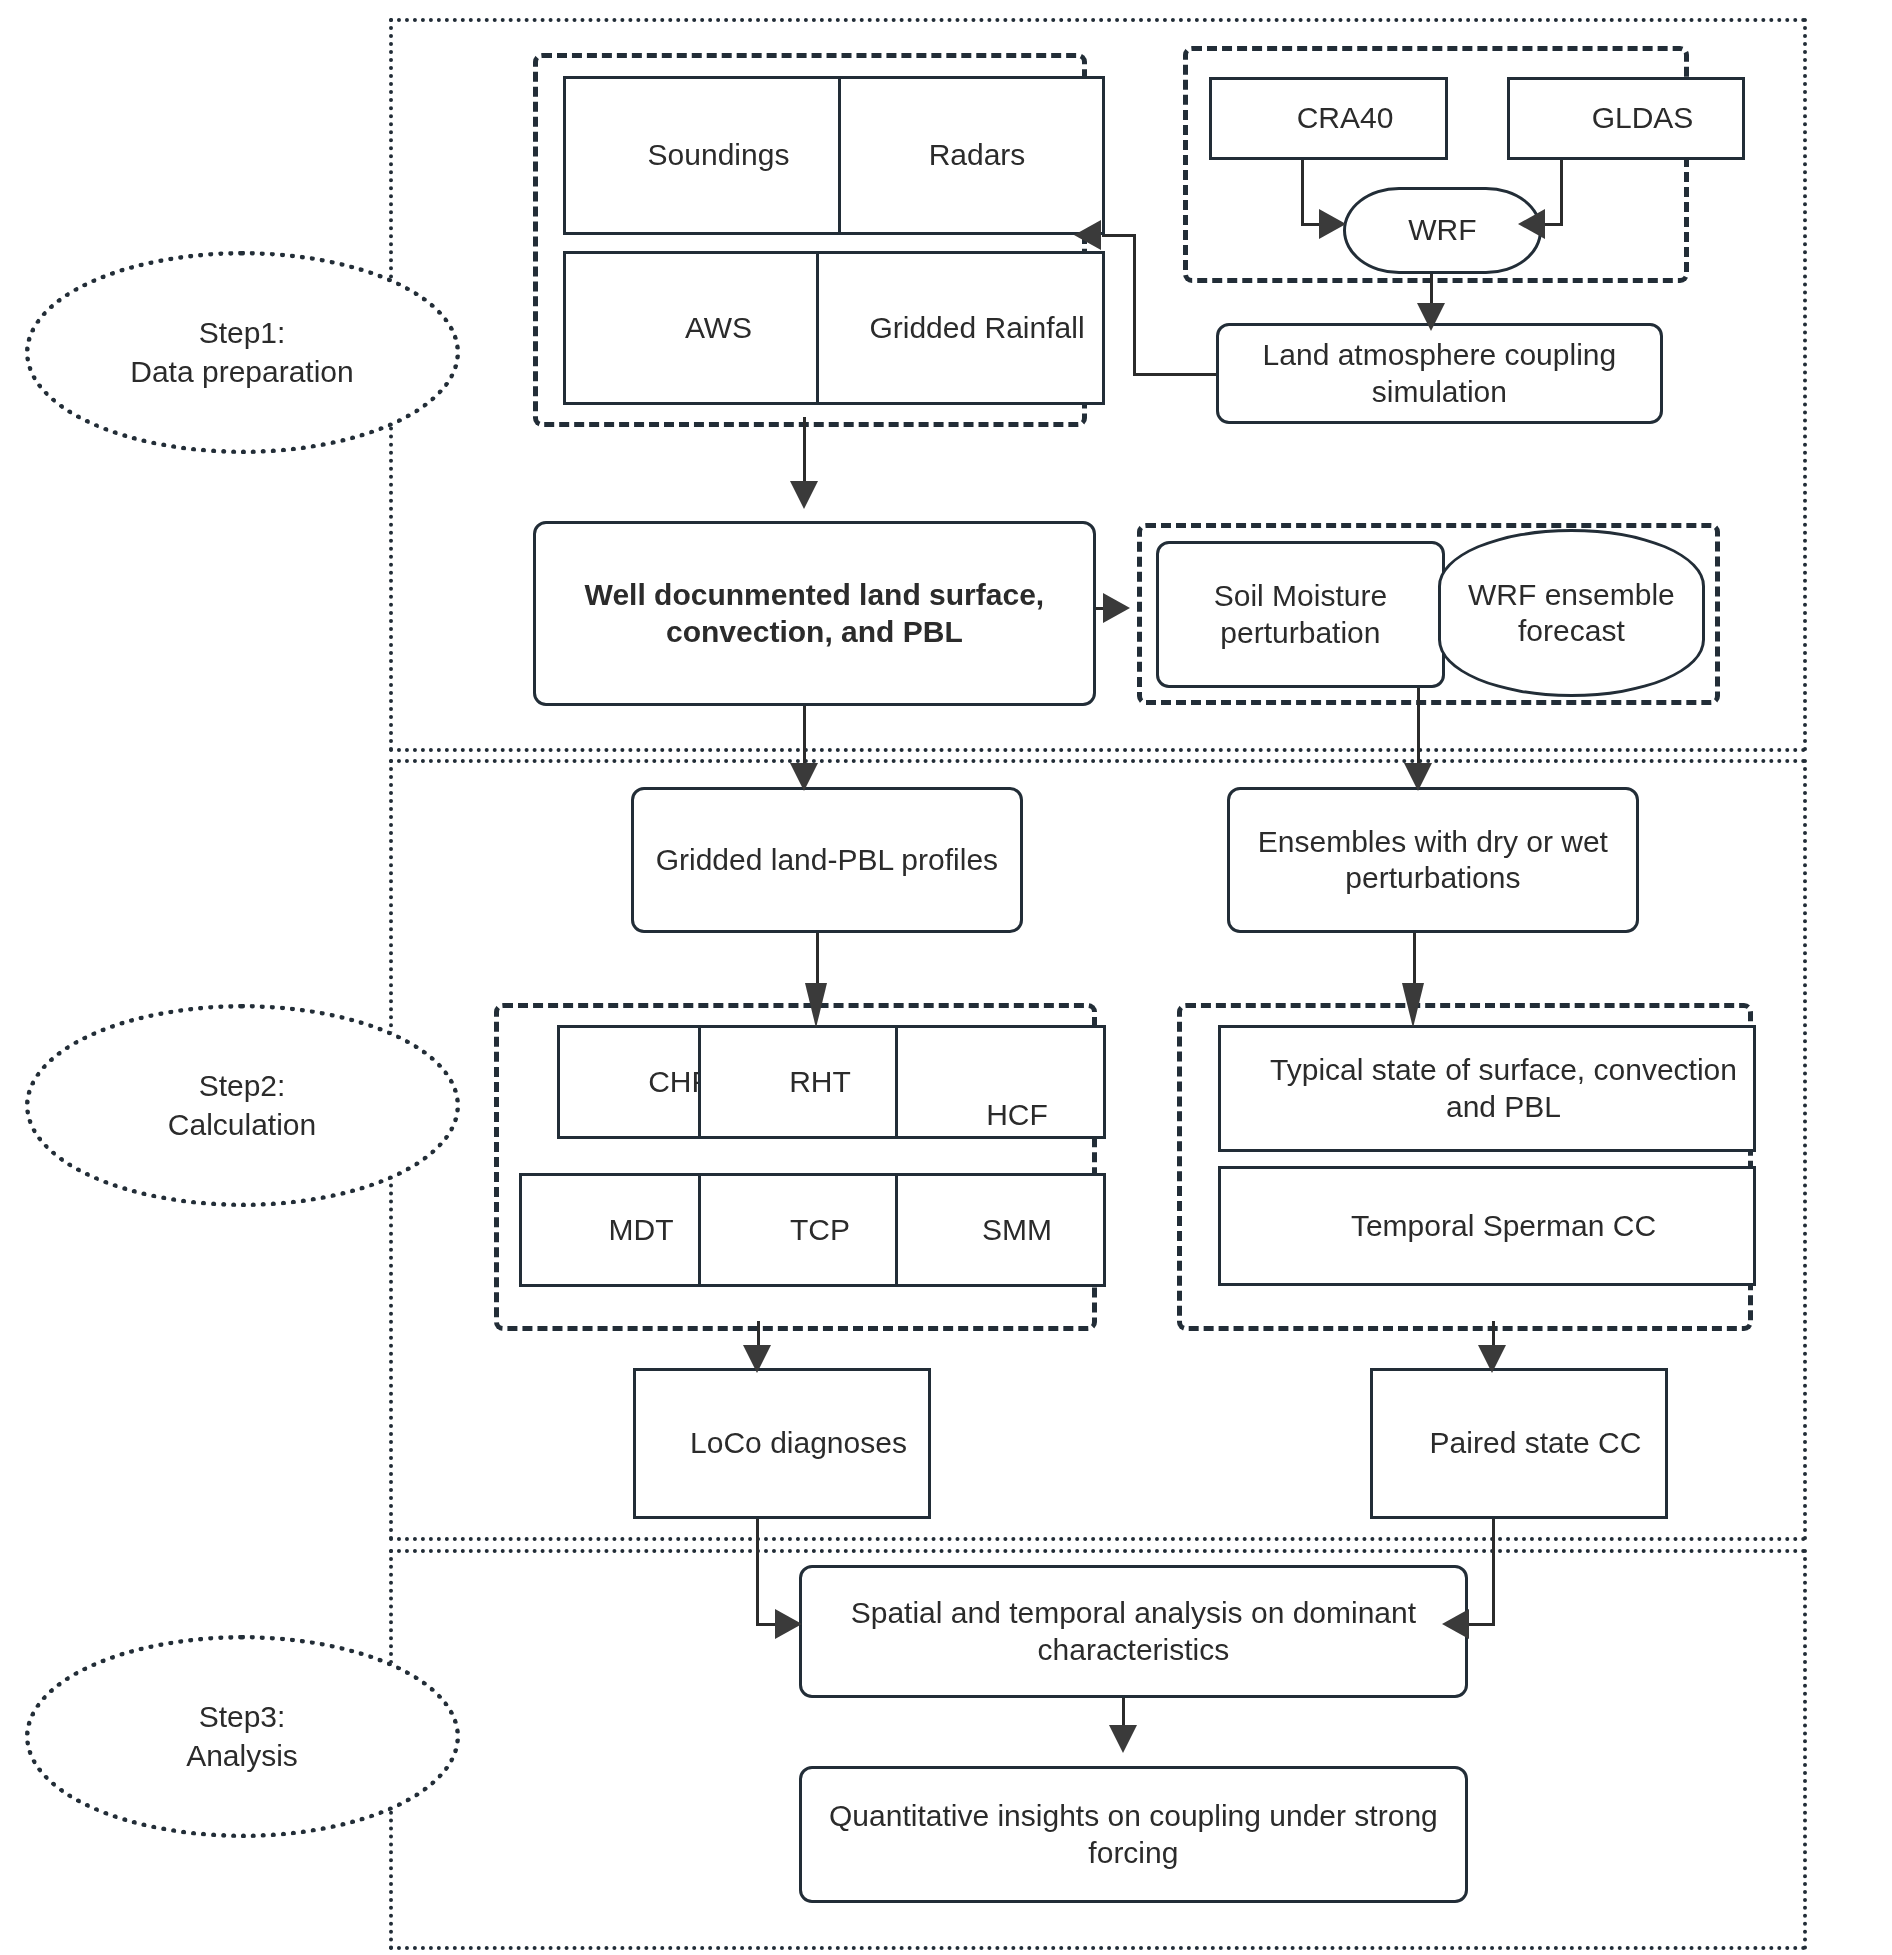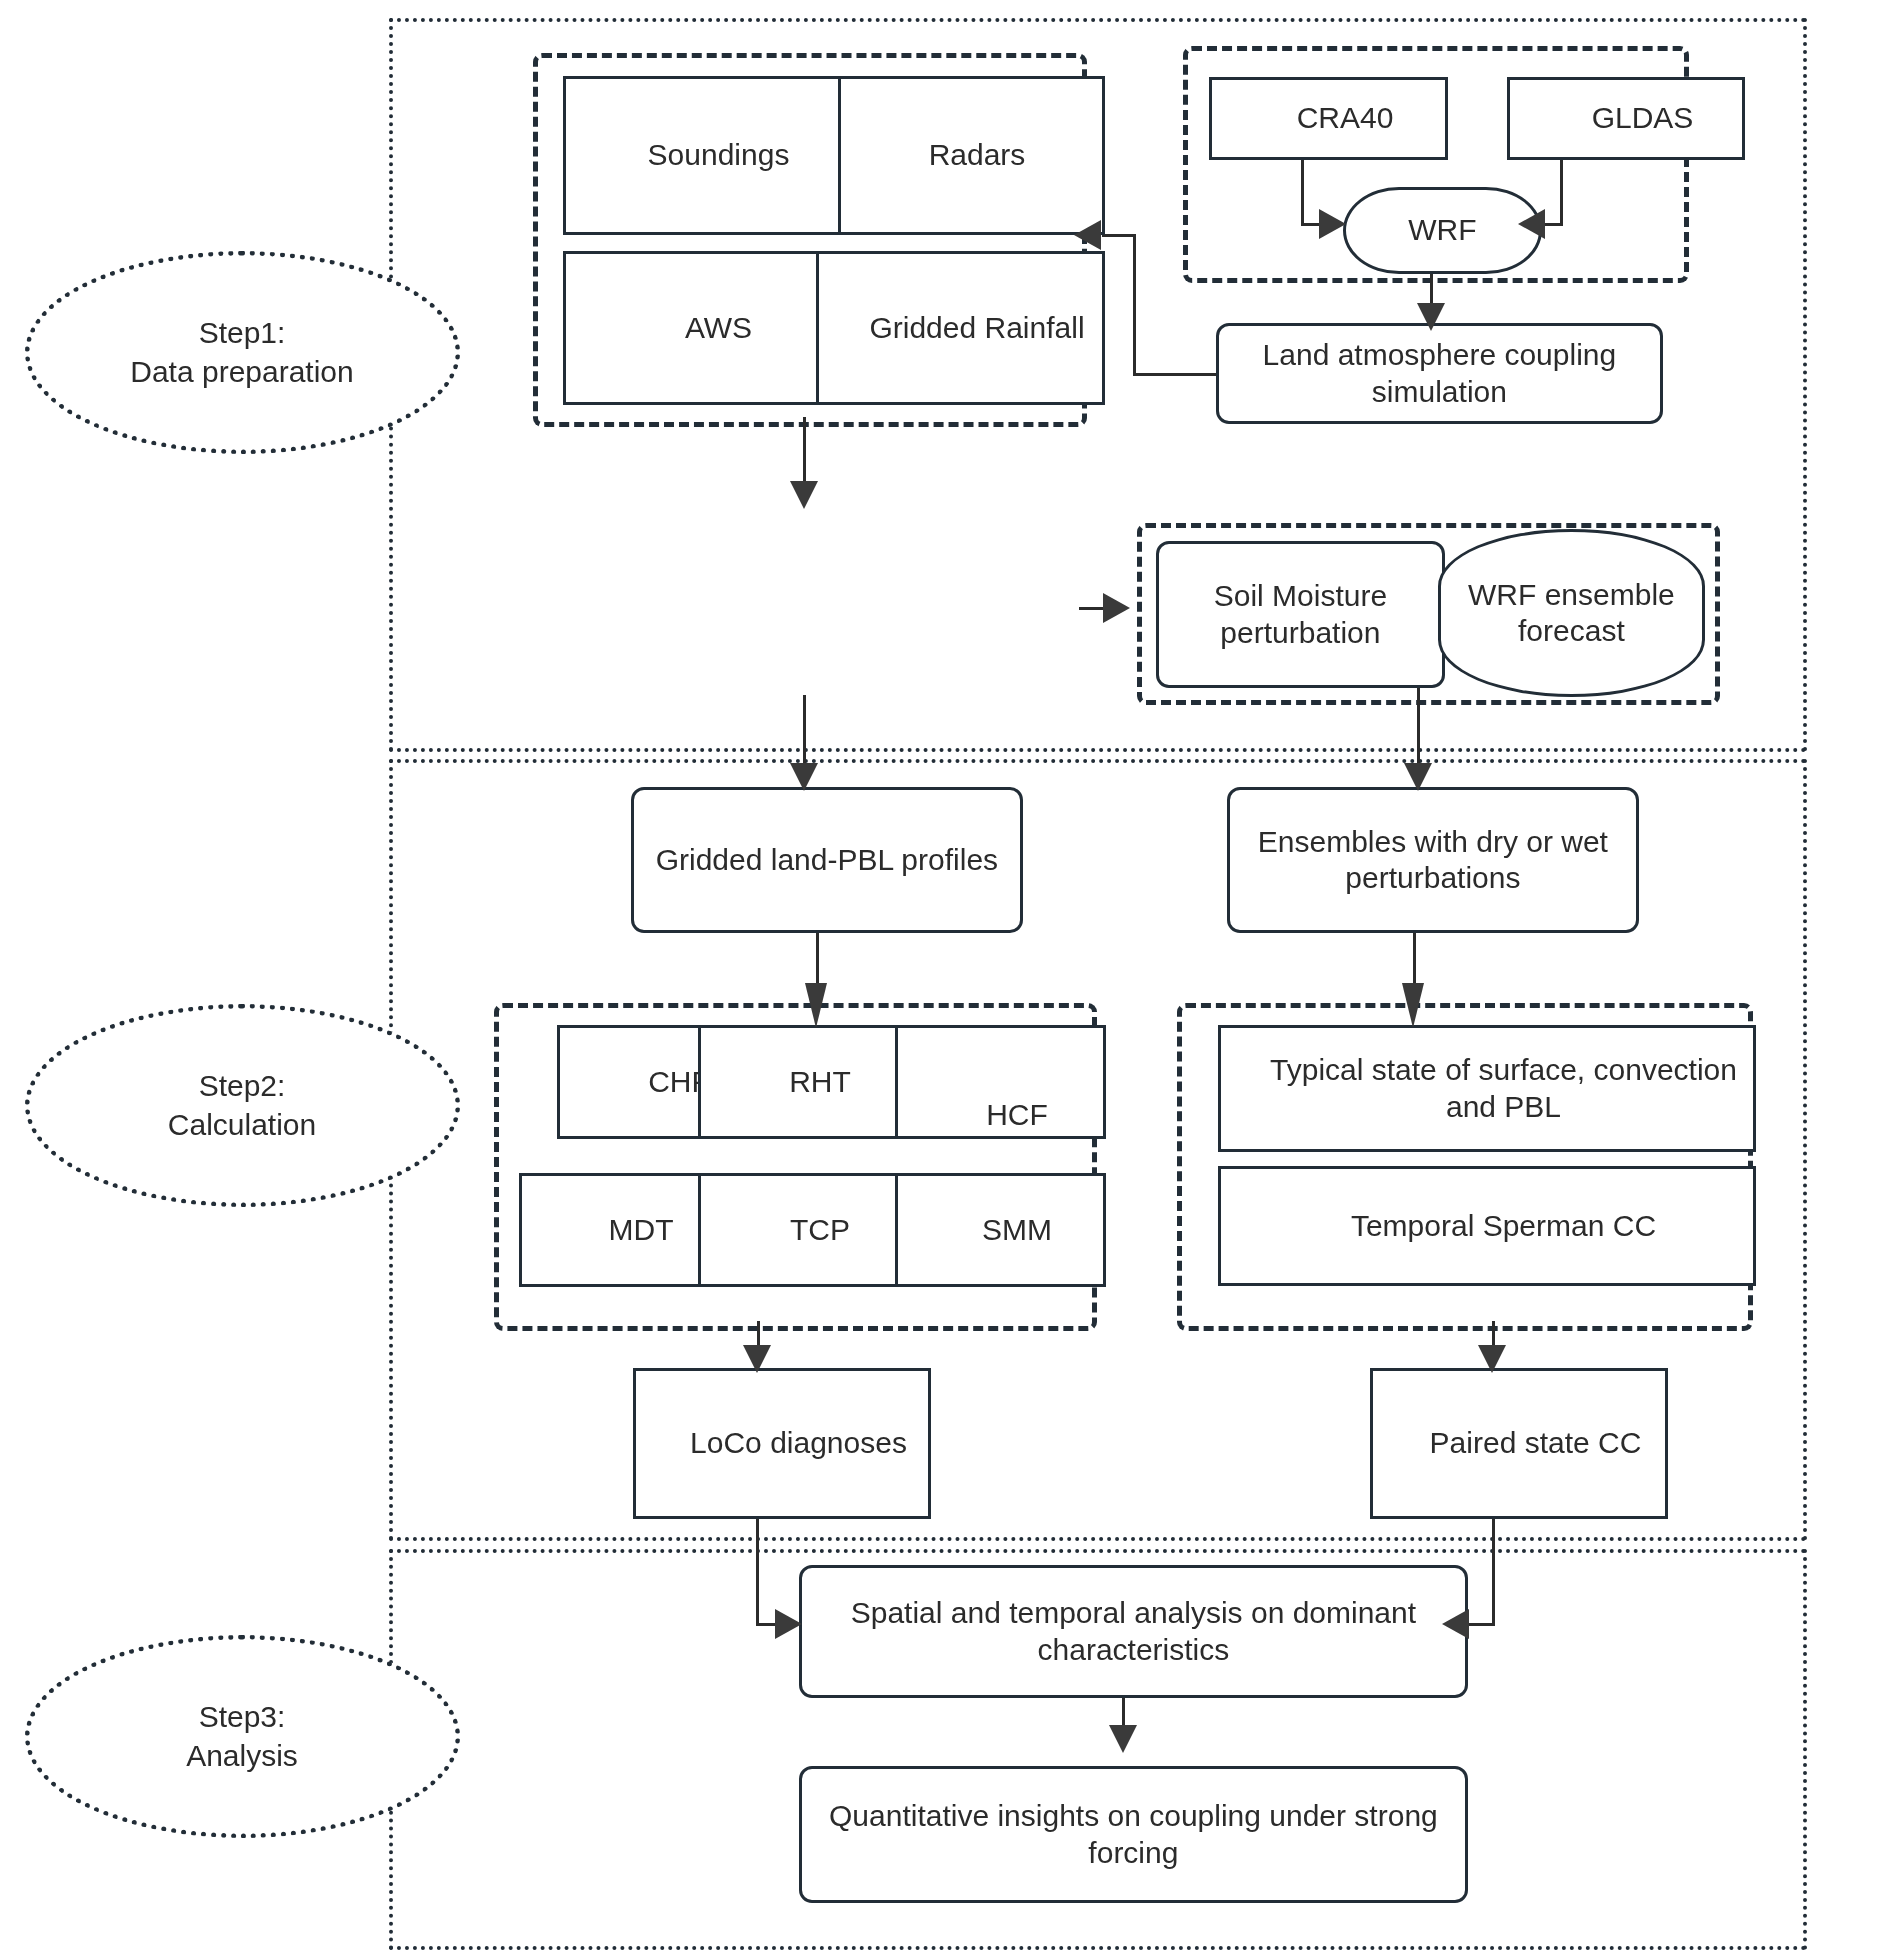--- a/index.html
+++ b/index.html
@@ -141,20 +141,23 @@
   </div>
 
   <div class="ln h" style="left:1133px;top:373px;width:86px;"></div>
   <div class="ln v" style="left:1133px;top:234px;height:142px;"></div>
   <div class="ln h" style="left:1102px;top:234px;width:33px;"></div>
   <div class="arrow left" style="left:1074px;top:220px;"></div>
 
   <div class="ln v" style="left:803px;top:417px;height:77px;"></div>
   <div class="arrow down" style="left:790px;top:481px;"></div>
 
+  <div class="node round bold" style="left:533px;top:521px;width:544px;height:174px;">
+    <span>Well docunmented land surface, convection, and PBL</span>
+  </div>
 
   <div class="ln h" style="left:1079px;top:607px;width:32px;"></div>
   <div class="arrow right" style="left:1103px;top:593px;"></div>
 
   <div class="dash-group" style="left:1137px;top:523px;width:573px;height:172px;"></div>
 
   <div class="node round" style="left:1156px;top:541px;width:270px;height:136px;">
     <span>Soil Moisture perturbation</span>
   </div>
   <div class="node oval" style="left:1438px;top:529px;width:248px;height:157px;">

